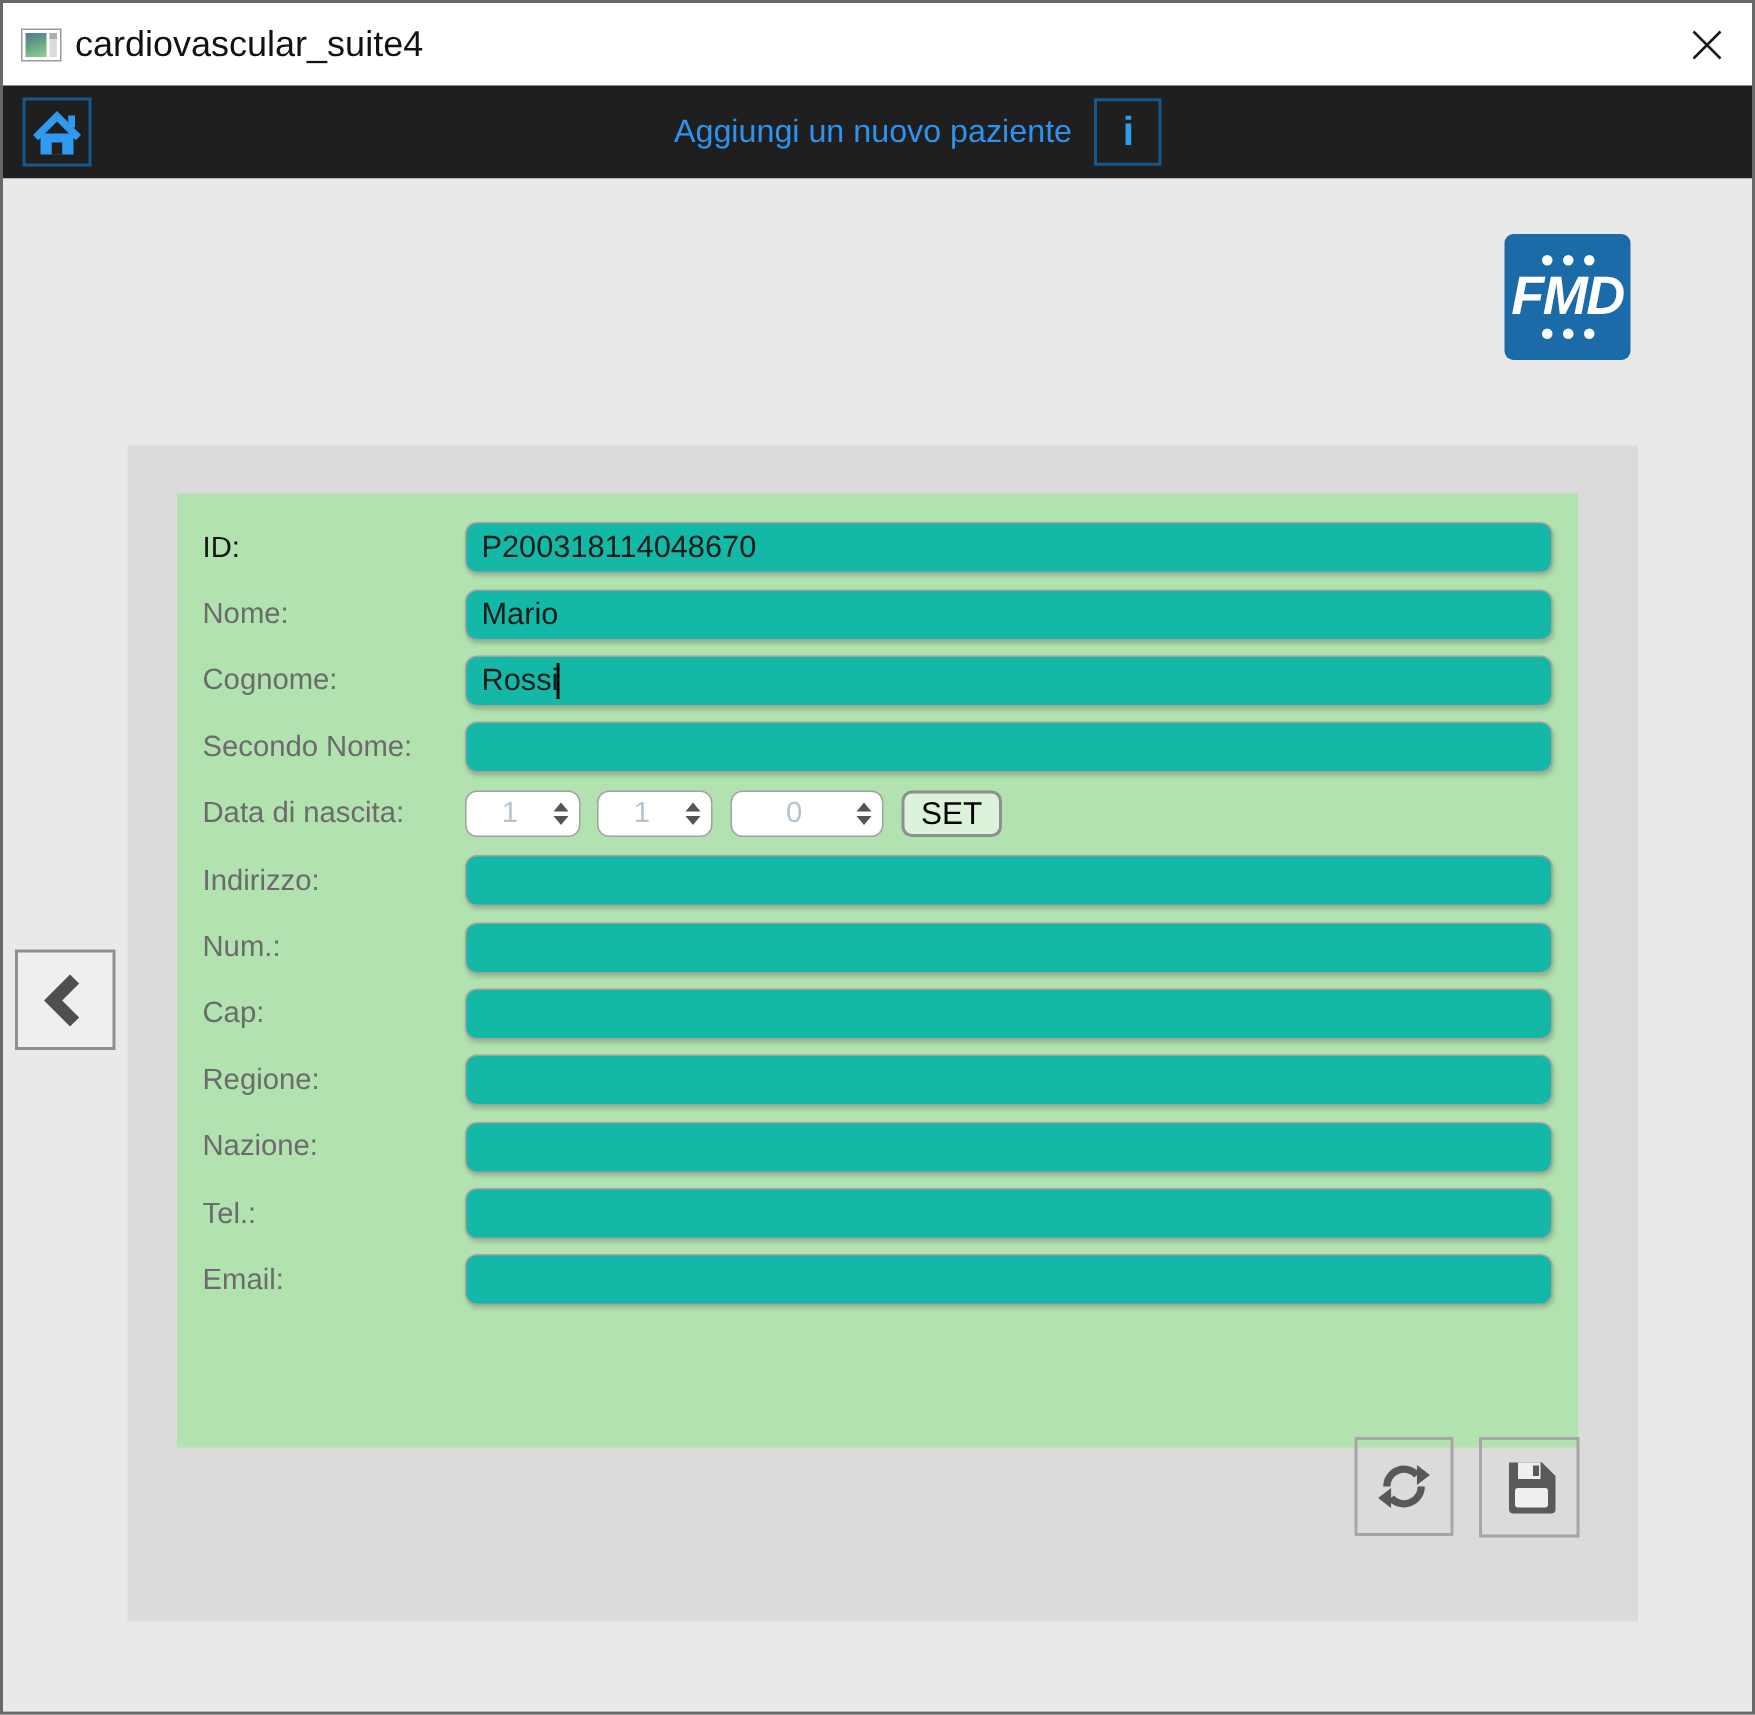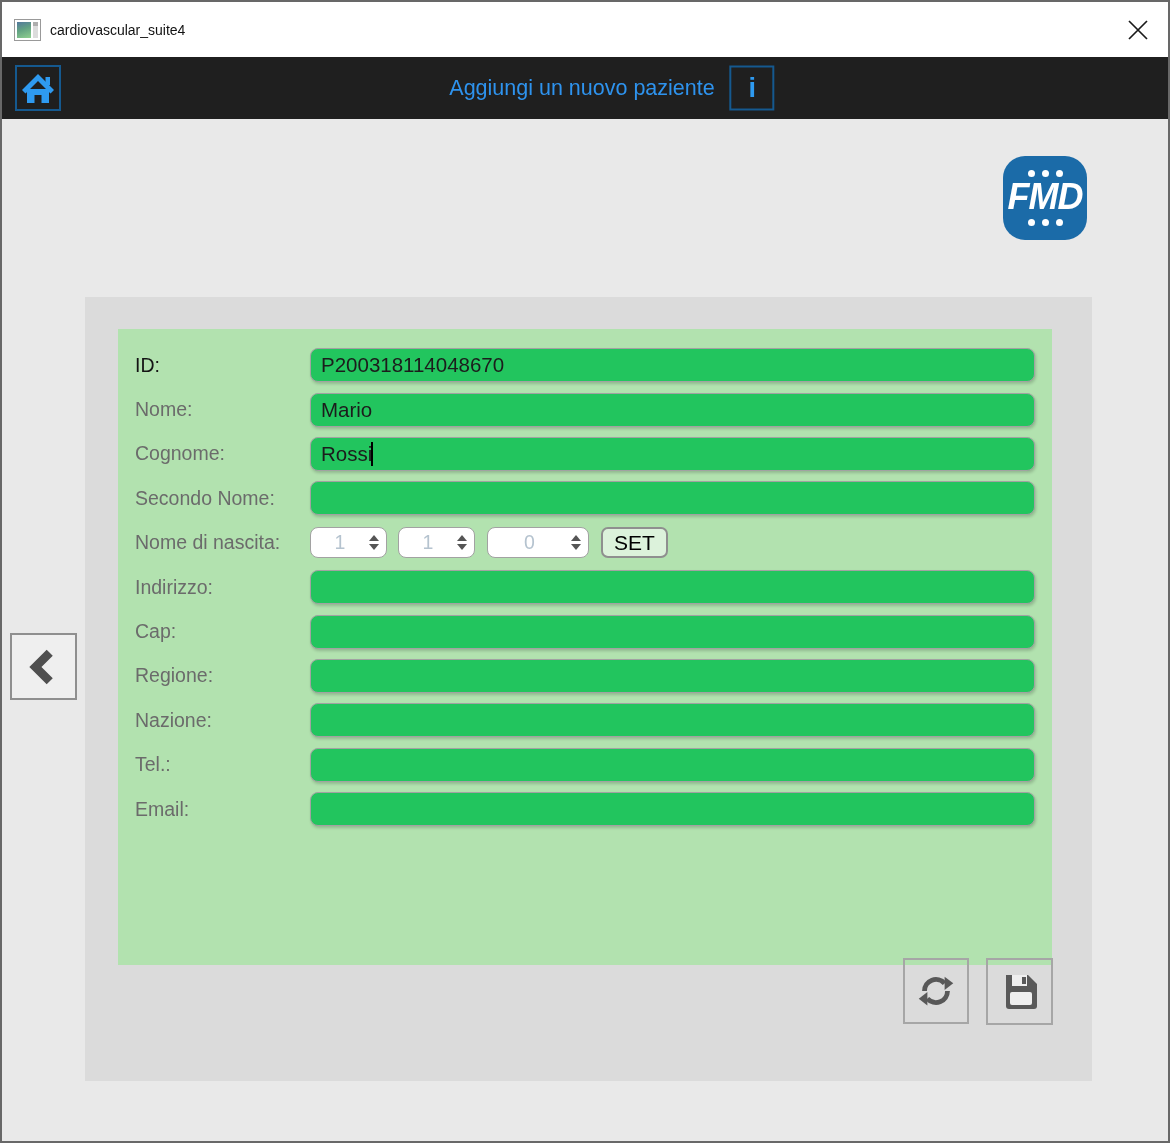--- a/index.html
+++ b/index.html
@@ -4,45 +4,45 @@
 <style>
   html,body{margin:0;padding:0;background:#8f8f8f;font-family:"Liberation Sans",sans-serif;}
   *{box-sizing:border-box;}
   .window{width:1170px;height:1143px;border:2px solid #686868;background:#e9e9e9;position:relative;overflow:hidden;}
 
   
   .titlebar{height:55px;background:#ffffff;display:flex;align-items:center;padding-left:12px;}
   .app-icon{width:27px;height:22px;border:1px solid #999;background:#fff;display:flex;padding:2px;margin-right:9px;flex-shrink:0;}
   .app-icon .pic{flex:1;background:linear-gradient(160deg,#53789e 0%,#62a283 45%,#90d090 100%);margin-right:2px;}
   .app-icon .strip{width:5px;background:#dcdcdc;border-top:4px solid #aeaeae;}
-  .window-title{font-size:14px;color:#121212;}
+  .window-title{font-size:24px;color:#121212;}
   .close-btn{margin-left:auto;width:60px;height:55px;display:flex;align-items:center;justify-content:center;background:transparent;border:none;cursor:pointer;}
 
   
   .navbar{height:62px;background:#1f1f1f;display:flex;align-items:center;position:relative;}
   .home-btn{width:46px;height:46px;margin-left:13px;border:2px solid #15598f;background:transparent;display:flex;align-items:center;justify-content:center;padding:0;cursor:pointer;}
   .nav-center{position:absolute;left:50%;top:50%;transform:translate(calc(-50% + 27px),-50%);display:flex;align-items:center;gap:15px;}
   .nav-title{font-size:21.5px;color:#2e93ee;white-space:nowrap;}
   .info-btn{width:45px;height:45px;border:2px solid #15598f;background:transparent;color:#2e9af0;font-size:27px;font-weight:bold;font-family:inherit;display:flex;align-items:center;justify-content:center;cursor:pointer;line-height:1;}
 
   
   .content{position:relative;height:1022px;background:#e9e9e9;}
 
-  .fmd-logo{position:absolute;left:1001px;top:37px;width:84px;height:84px;border-radius:22px;background:#1b6ba8;display:flex;flex-direction:column;align-items:center;justify-content:center;}
+  .fmd-logo{position:absolute;left:1001px;top:37px;width:84px;height:84px;border-radius:6px;background:#1b6ba8;display:flex;flex-direction:column;align-items:center;justify-content:center;}
   .dots{display:flex;gap:7px;}
   .dots span{width:7px;height:7px;border-radius:50%;background:#fff;}
   .fmd-text{color:#fff;font-size:36px;font-weight:bold;font-style:italic;letter-spacing:-1px;line-height:1;margin:2px 0 4px;}
 
   .panel{position:absolute;left:83px;top:154px;width:1007px;height:784px;background:#dbdbdb;margin-top:24px;}
   .green{position:absolute;left:33px;top:32px;width:934px;height:636px;background:#b2e2af;padding-top:14px;}
 
   .form-row{display:flex;align-items:center;height:44.4px;}
   .field-label{width:192px;padding-left:17px;font-size:19.5px;color:#6b6b6b;flex-shrink:0;white-space:nowrap;}
   .field-label.dark{color:#141414;}
-  .text-input{width:725px;height:34px;border:1px solid #a2a2a2;border-radius:8px;background:#22c55e;font-family:inherit;font-size:20.5px;color:#1c1c1c;padding:0 10px;box-shadow:1px 2px 3px rgba(0,0,0,0.18);outline:none;}
+  .text-input{width:725px;height:34px;border:1px solid #a2a2a2;border-radius:8px;background:#14b8a6;font-family:inherit;font-size:20.5px;color:#1c1c1c;padding:0 10px;box-shadow:1px 2px 3px rgba(0,0,0,0.18);outline:none;}
   .input-wrap{position:relative;width:725px;}
   .input-wrap .text-input{width:100%;}
   .caret{position:absolute;left:61px;top:5px;width:2px;height:24px;background:#000;}
 
   .select-box{width:725px;height:34px;border:1px solid #a2a2a2;border-radius:8px;background:#fff;display:flex;align-items:stretch;box-shadow:1px 2px 3px rgba(0,0,0,0.18);overflow:hidden;cursor:pointer;}
   .select-value{flex:1;display:flex;align-items:center;padding-left:12px;font-size:20px;color:#4a4a4a;}
   .select-spin{width:27px;background:#8d8d8d;display:flex;flex-direction:column;align-items:center;justify-content:center;gap:2px;}
 
   .date-row .gap1{margin-right:11px;}
   .date-row .gap2{margin-right:12px;}
@@ -138,21 +138,21 @@
           </span>
         </div>
 
         <div class="form-row">
           <span class="field-label">Secondo Nome:</span>
           <input class="text-input" value="" style="">
         </div>
 
 
         <div class="form-row date-row">
-          <span class="field-label">Nome di nascita:</span>
+          <span class="field-label">Data di nascita:</span>
           <div class="spin-box w77 gap1">
             <span class="val">1</span>
             <span class="arrows">
                 <span class="arr-up"></span>
                 <span class="arr-down"></span>
               </span>
           </div>
           <div class="spin-box w77 gap2">
             <span class="val">1</span>
             <span class="arrows">
@@ -168,20 +168,24 @@
               </span>
           </div>
           <button class="set-btn">SET</button>
         </div>
 
         <div class="form-row">
           <span class="field-label">Indirizzo:</span>
           <input class="text-input" value="" style="">
         </div>
 
+        <div class="form-row">
+          <span class="field-label">Num.:</span>
+          <input class="text-input" value="" style="">
+        </div>
 
 
         <div class="form-row">
           <span class="field-label">Cap:</span>
           <input class="text-input" value="" style="">
         </div>
 
         <div class="form-row">
           <span class="field-label">Regione:</span>
           <input class="text-input" value="" style="">

